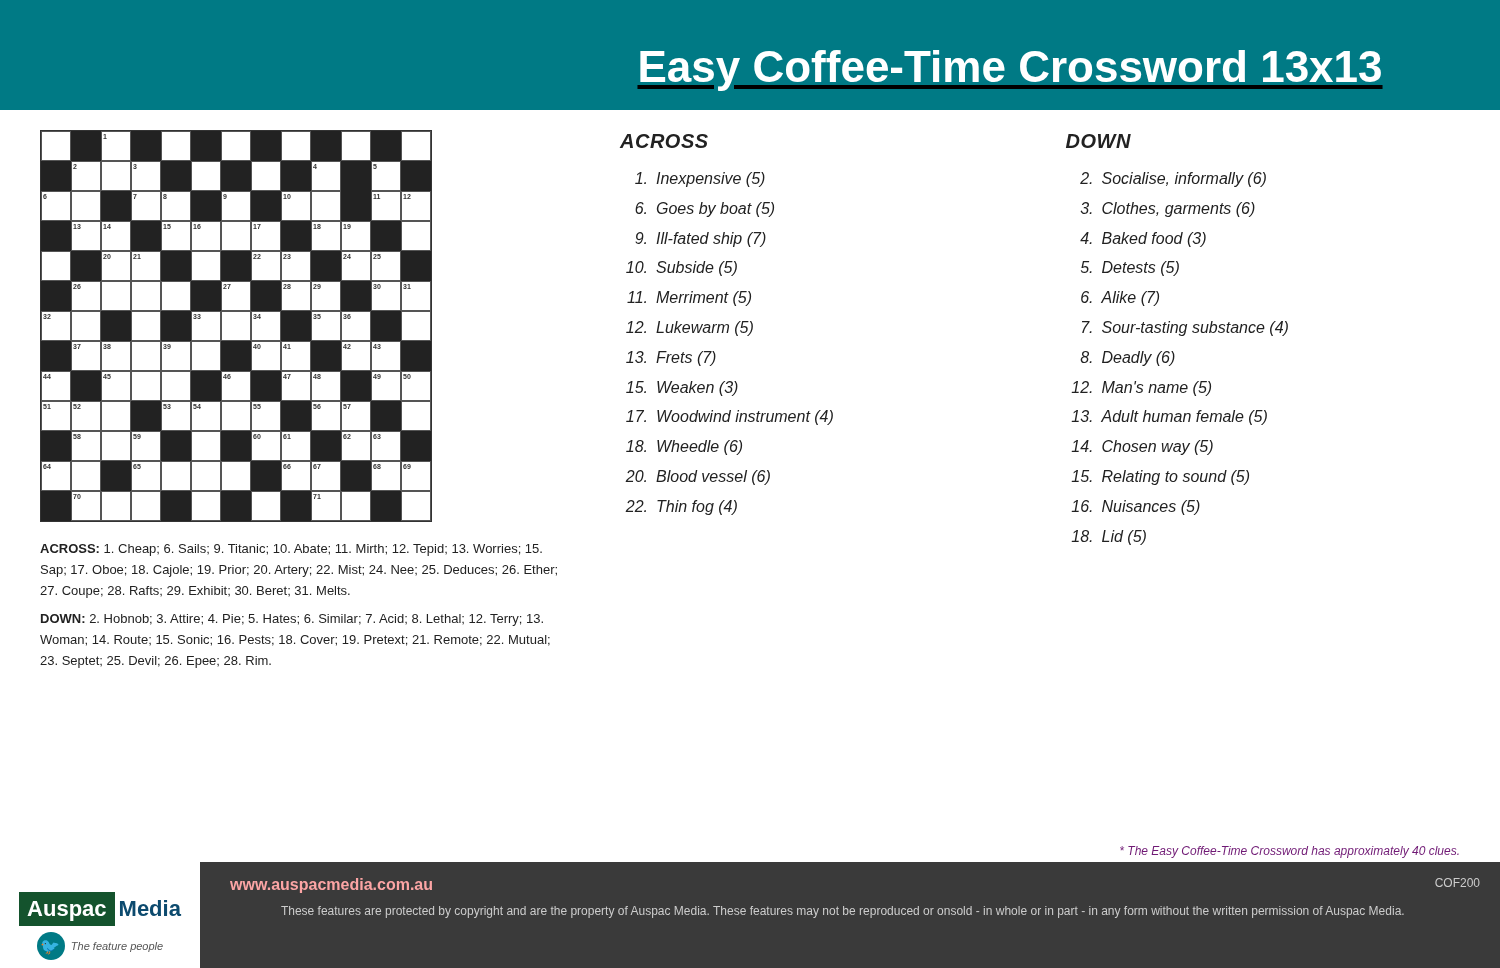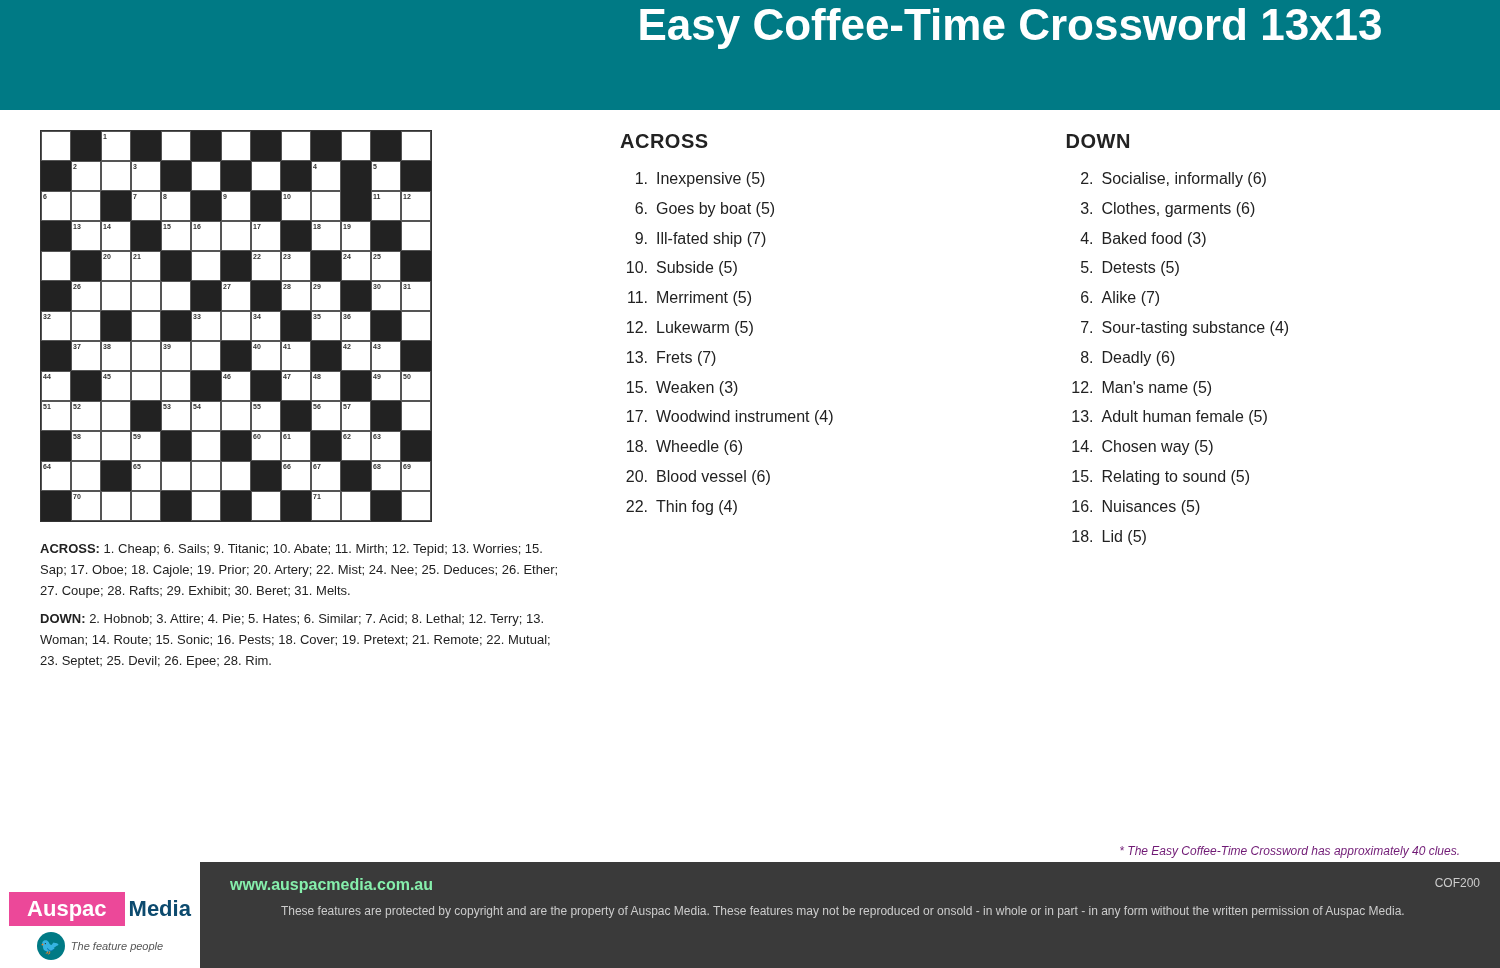--- a/index.html
+++ b/index.html
@@ -8,23 +8,24 @@
       height: 968px;
       font-family: Arial, sans-serif;
       background: #fff;
       overflow: hidden;
     }
 
     
     .header {
       background: #007a85;
       display: flex;
-      align-items: flex-start;
-      padding: 0 40px;
+      align-items: flex-end;
+      padding: 18px 40px;
       height: 110px;
+      text-decoration: underline;
     }
     .header-left {
       width: 520px;
       display: flex;
       justify: center;
     }
     .header-right {
       flex: 1;
       display: flex;
       align-items: center;
@@ -92,20 +93,21 @@
     .answers p {
       margin-bottom: 8px;
     }
 
     
     .right-panel {
       flex: 1;
       display: flex;
       gap: 51px;
       padding-left: 60px;
+      font-style: italic;
     }
 
     .clues-column {
       flex: 1;
     }
 
     .clues-title {
       font-size: 20px;
       font-weight: 900;
       color: #222;
@@ -155,25 +157,25 @@
       justify-content: center;
       padding: 10px;
     }
     .logo-box {
       display: flex;
       align-items: center;
       gap: 4px;
       margin-bottom: 6px;
     }
     .logo-auspac {
-      background: #ec4899;
+      background: #14532d;
       color: #fff;
       font-size: 22px;
       font-weight: 900;
-      padding: 4px 18px;
+      padding: 4px 8px;
     }
     .logo-media {
       font-size: 22px;
       font-weight: 900;
       color: #0c4a6e;
     }
     .logo-tagline {
       display: flex;
       align-items: center;
       gap: 6px;
@@ -196,21 +198,21 @@
     }
 
     .footer-content {
       flex: 1;
       padding: 14px 30px;
       color: #fff;
     }
     .footer-url {
       font-size: 16px;
       font-weight: 900;
-      color: #86efac;
+      color: #fca5a5;
       margin-bottom: 8px;
     }
     .footer-copy {
       font-size: 12px;
       color: #ccc;
       line-height: 1.5;
       text-align: right;
     }
     .footer-code {
       color: #ccc;

